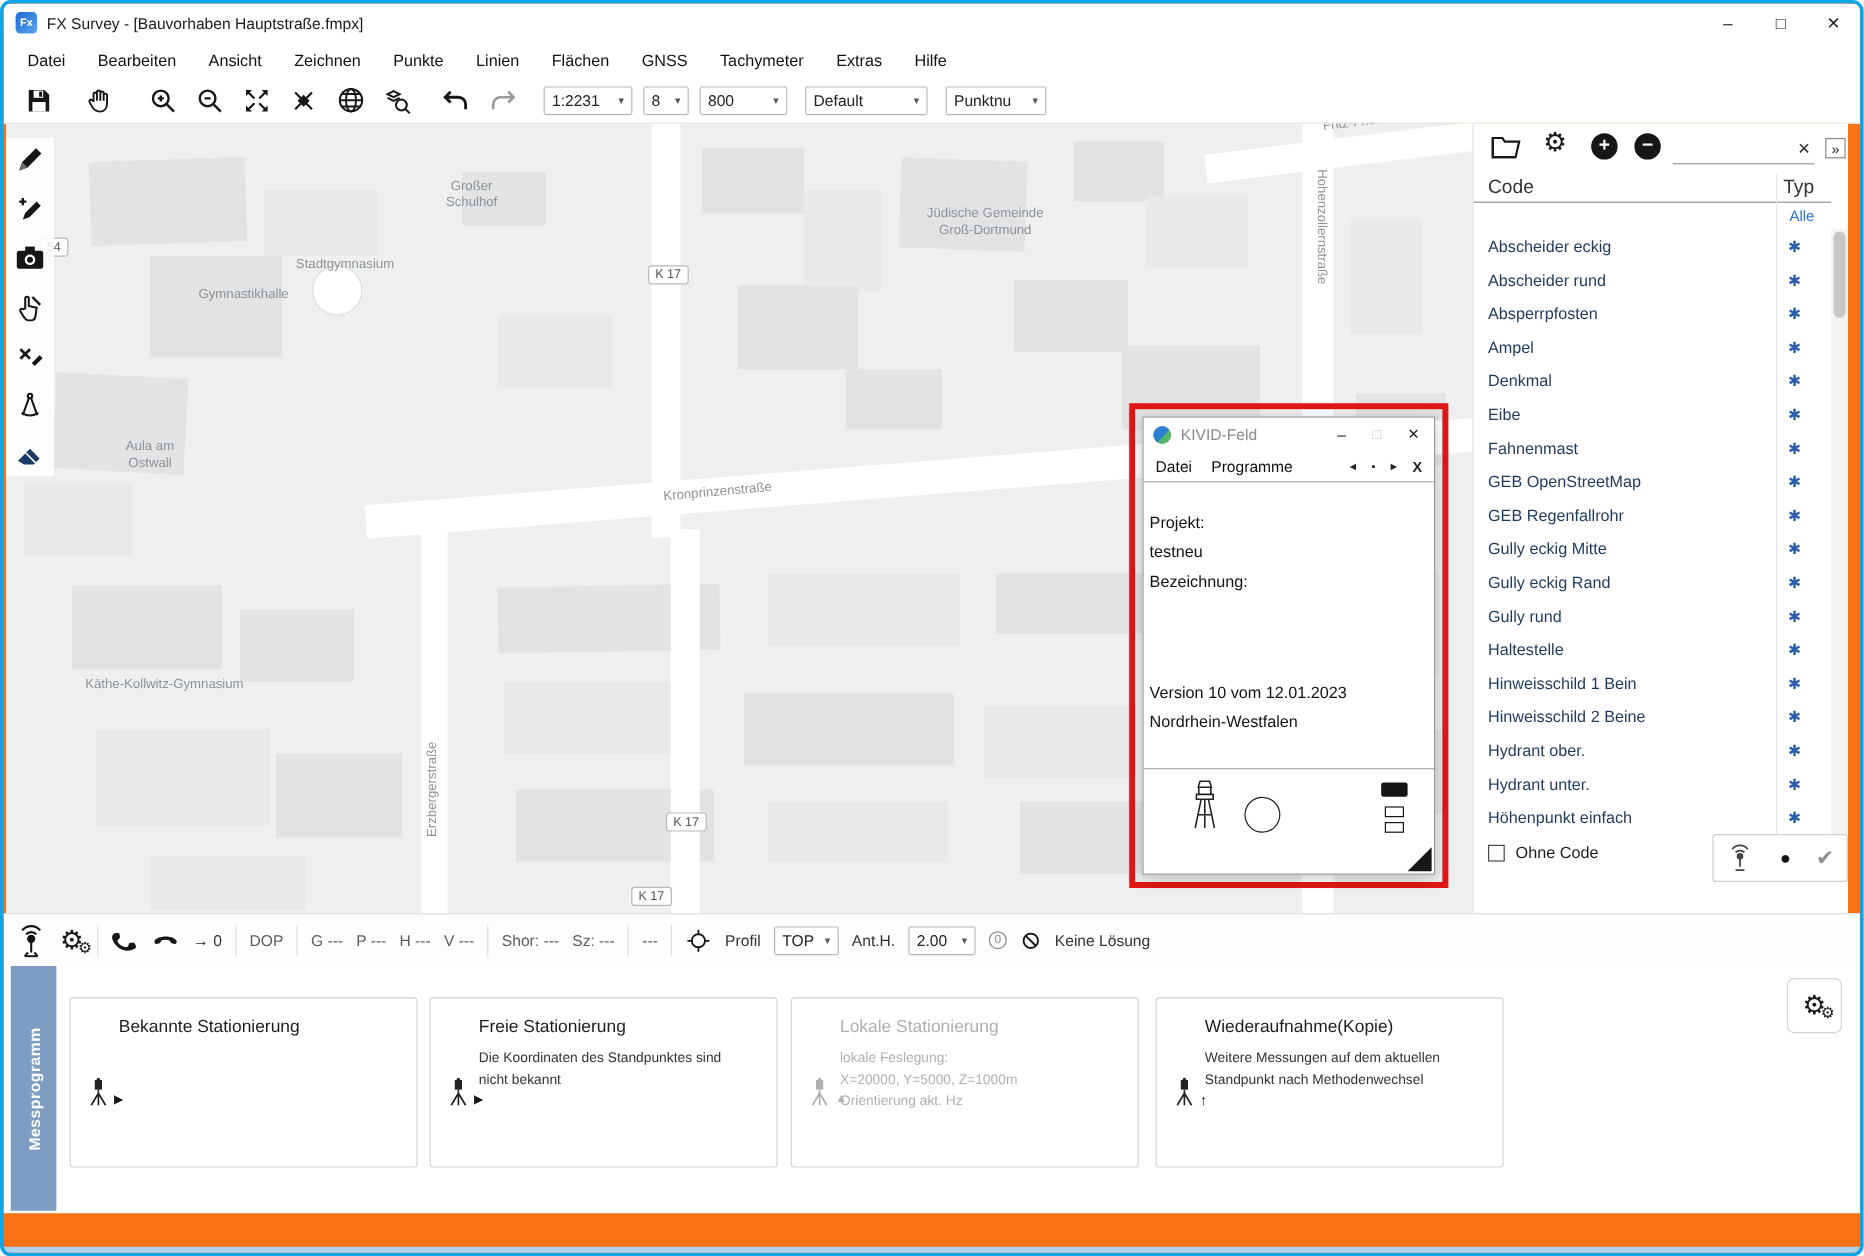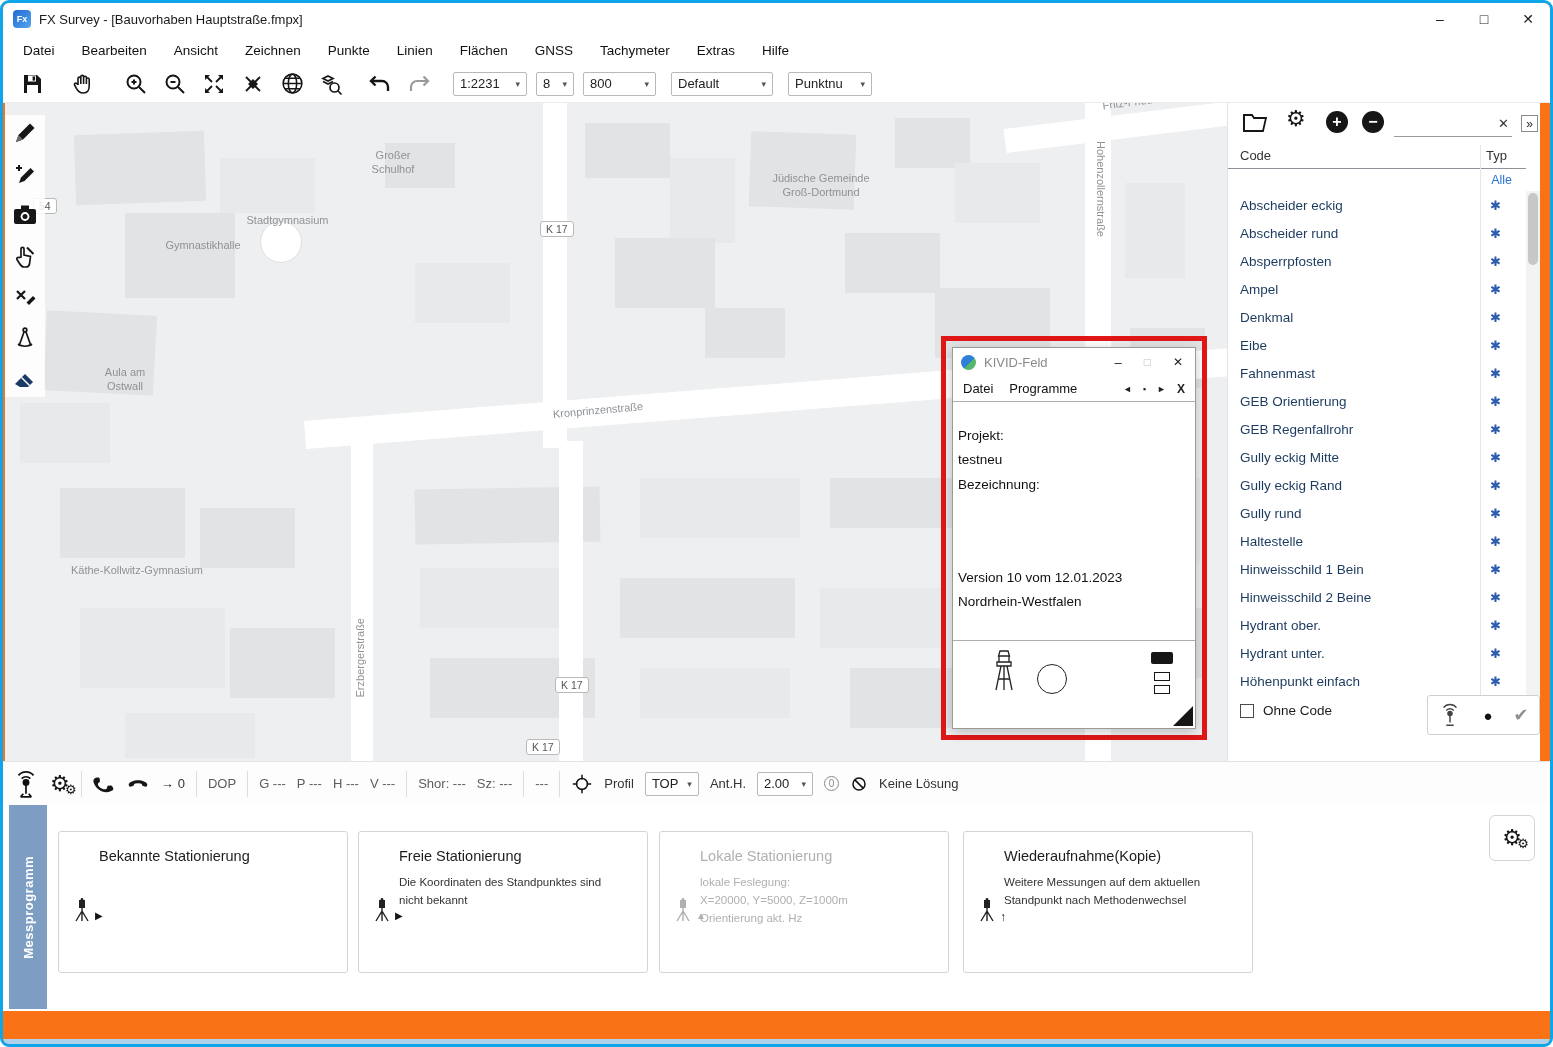--- a/index.html
+++ b/index.html
@@ -31,21 +31,21 @@
 .mlab{position:absolute;font-size:11px;color:#8e9397;text-align:center;line-height:1.3;white-space:normal}
 .badge{position:absolute;background:#fff;border:1px solid #b9b9b9;border-radius:3px;padding:1px 5px;font-size:10.5px;color:#555}
 .attrib{position:absolute;left:0;right:0;bottom:0;height:17px;background:rgba(255,255,255,.78);display:flex;align-items:center;font-size:10.5px;color:#4a4a4a;padding:0 14px 0 6px;justify-content:space-between}
 
 .ltools{position:absolute;left:2px;top:112px;width:40px;display:flex;flex-direction:column;align-items:center;gap:13px;padding:4px 0;background:rgba(255,255,255,.85)}
 .ltool{width:28px;height:28px;display:flex;align-items:center;justify-content:center}
 
 .panel{position:absolute;left:1224px;top:100px;width:313px;height:658px;background:#fff;border-left:1px solid #e2e2e2}
 .pcirc{width:22px;height:22px;border-radius:50%;background:#161616;color:#fff;font-size:16px;font-weight:bold;display:flex;align-items:center;justify-content:center;line-height:1}
 .srch{position:absolute;left:166px;top:14px;width:118px;height:20px;border:none;border-bottom:1px solid #9a9a9a;background:transparent;outline:none;font-size:12px}
-.phead{position:absolute;left:0;right:14px;top:40px;height:26px;border-bottom:1px solid #8d9298;font-size:13px;color:#333}
+.phead{position:absolute;left:0;right:14px;top:40px;height:26px;border-bottom:1px solid #8d9298;font-size:16px;color:#333}
 .alle{position:absolute;right:28px;top:70px;font-size:12.5px;color:#2e72cf}
 .clist{position:absolute;left:0;top:88px;width:299px}
 .crow{height:28px;display:flex;align-items:center;justify-content:space-between;padding:0 26px 0 12px}
 .crow span.lab{font-size:13.5px;color:#1c3a5f}
 .star{font-size:13px;color:#2b5cae}
 .vline{position:absolute;left:252px;top:42px;width:1px;height:550px;background:#e4e7ea}
 .scroll{position:absolute;right:0;top:88px;width:14px;height:504px;background:#f3f3f3}
 .thumb{position:absolute;left:2px;top:2px;width:10px;height:72px;background:#c7c7c7;border-radius:5px}
 .chkbox{width:14px;height:14px;border:1.5px solid #4a4a4a;background:#fff}
 .grpbox{position:absolute;left:199px;top:592px;width:113px;height:40px;border:1px solid #cfcfcf;border-radius:3px;display:flex;align-items:center;justify-content:space-around;background:#fff}
@@ -366,21 +366,21 @@
         </div>
       <div class="crow">
           <span class="lab">Eibe</span>
           <span class="star">✱</span>
         </div>
       <div class="crow">
           <span class="lab">Fahnenmast</span>
           <span class="star">✱</span>
         </div>
       <div class="crow">
-          <span class="lab">GEB Orientierung</span>
+          <span class="lab">GEB OpenStreetMap</span>
           <span class="star">✱</span>
         </div>
       <div class="crow">
           <span class="lab">GEB Regenfallrohr</span>
           <span class="star">✱</span>
         </div>
       <div class="crow">
           <span class="lab">Gully eckig Mitte</span>
           <span class="star">✱</span>
         </div>

